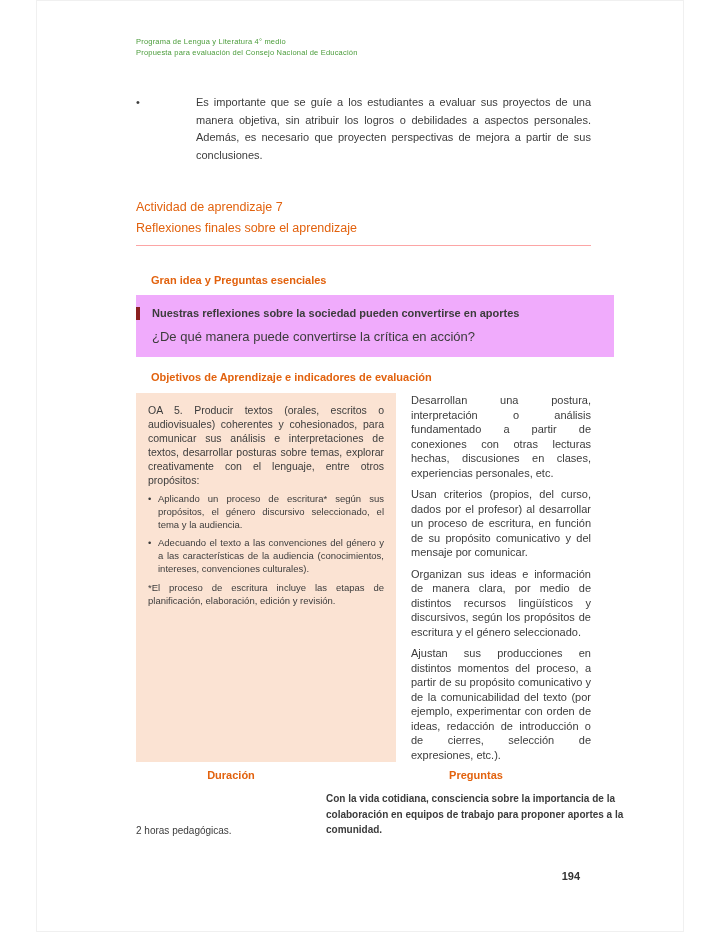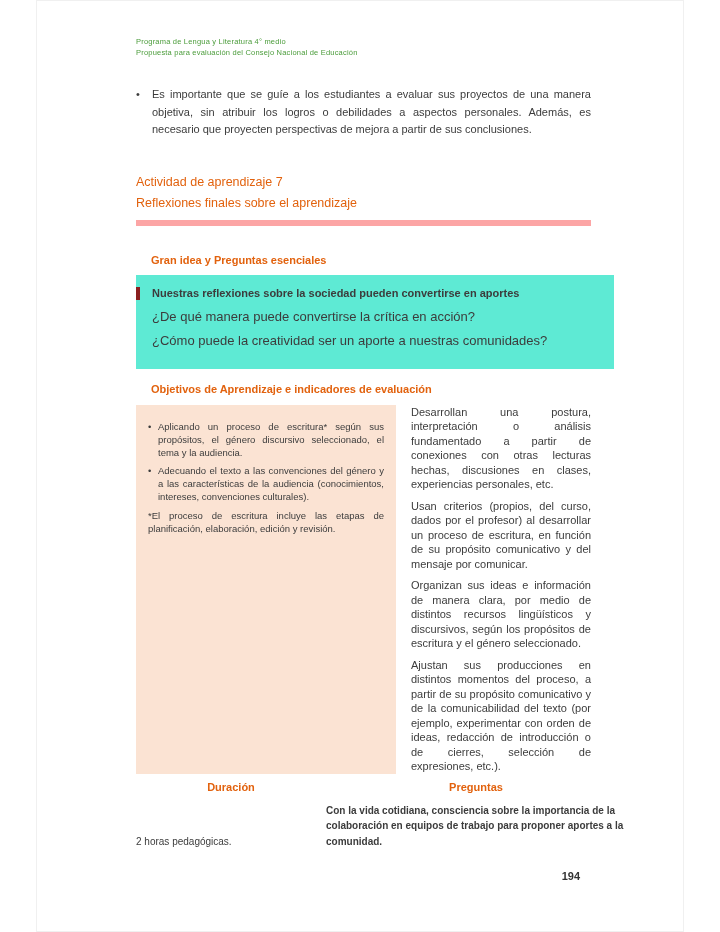--- a/index.html
+++ b/index.html
@@ -16,38 +16,38 @@
   }
   .content { padding: 36px 93px 0 100px; }
 
   
   .doc-header .hline {
     font-size: 7.5px; line-height: 11px;
     color: #4b9c3b; letter-spacing: 0.2px;
   }
 
   
-  .intro { display: flex; margin-top: 28px; }
+  .intro { display: flex; margin-top: 36px; gap: 44px; }
   .intro .bullet-marker { flex: none; width: 16px; font-size: 11px; line-height: 17.5px; }
   .intro .bullet-marker::before { content: "\2022"; }
   .intro p { font-size: 11px; line-height: 17.5px; text-align: justify; }
 
   
-  .activity-title { margin-top: 33px; padding-bottom: 6px; border-bottom: 6px solid #fca5a5; }
+  .activity-title { margin-top: 33px; padding-bottom: 6px; border-bottom: 1px solid #fca5a5; }
   .activity-title h1 { font-size: 12.5px; line-height: 21px; font-weight: normal; color: #e2620e; }
 
   .orange-heading { color: #e2620e; font-size: 11px; font-weight: bold; line-height: 13px; }
   .heading-indent { margin-left: 15px; }
   .big-idea-heading { margin-top: 28px; }
 
   
   .gray-box {
     margin-top: 8px; width: 478px;
-    background: #5eead4;
-    padding: 11px 16px 21px 16px;
+    background: #f0abfc;
+    padding: 11px 16px 13px 16px;
     position: relative;
   }
   .accent-bar { position: absolute; left: 0; top: 12px; width: 4px; height: 13px; background: #8a1f1f; }
   .gray-box .box-title { font-size: 11px; font-weight: bold; line-height: 14px; }
   .gray-box .question { font-size: 13px; line-height: 14px; margin-top: 10px; }
 
   .objectives-heading { margin-top: 14px; }
 
   
   .columns { margin-top: 9px; display: flex; align-items: stretch; }
@@ -95,28 +95,28 @@
       <h1>Actividad de aprendizaje 7</h1>
       <h1>Reflexiones finales sobre el aprendizaje</h1>
     </section>
 
     <h2 class="orange-heading heading-indent big-idea-heading">Gran idea y Preguntas esenciales</h2>
 
     <div class="gray-box">
       <span class="accent-bar"></span>
       <p class="box-title">Nuestras reflexiones sobre la sociedad pueden convertirse en aportes</p>
       <p class="question">¿De qué manera puede convertirse la crítica en acción?</p>
-      <p class="question">¿Cómo puede la creatividad ser un aporte a nuestras comunidades?</p>
     </div>
 
     <h2 class="orange-heading heading-indent objectives-heading">Objetivos de Aprendizaje e indicadores de evaluación</h2>
 
     <div class="columns">
 
       <div class="oa-box">
+        <p class="oa-intro">OA 5. Producir textos (orales, escritos o audiovisuales) coherentes y cohesionados, para comunicar sus análisis e interpretaciones de textos, desarrollar posturas sobre temas, explorar creativamente con el lenguaje, entre otros propósitos:</p>
         <div class="oa-bullet">
           <span class="oa-marker"></span>
           <p>Aplicando un proceso de escritura* según sus propósitos, el género discursivo seleccionado, el tema y la audiencia.</p>
         </div>
         <div class="oa-bullet">
           <span class="oa-marker"></span>
           <p>Adecuando el texto a las convenciones del género y a las características de la audiencia (conocimientos, intereses, convenciones culturales).</p>
         </div>
         <p class="oa-footnote">*El proceso de escritura incluye las etapas de planificación, elaboración, edición y revisión.</p>
       </div>

